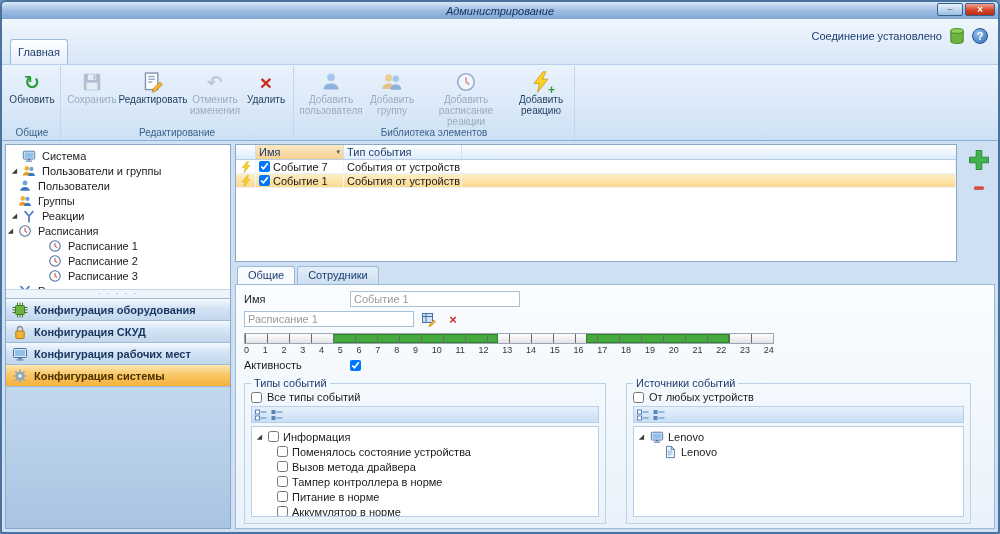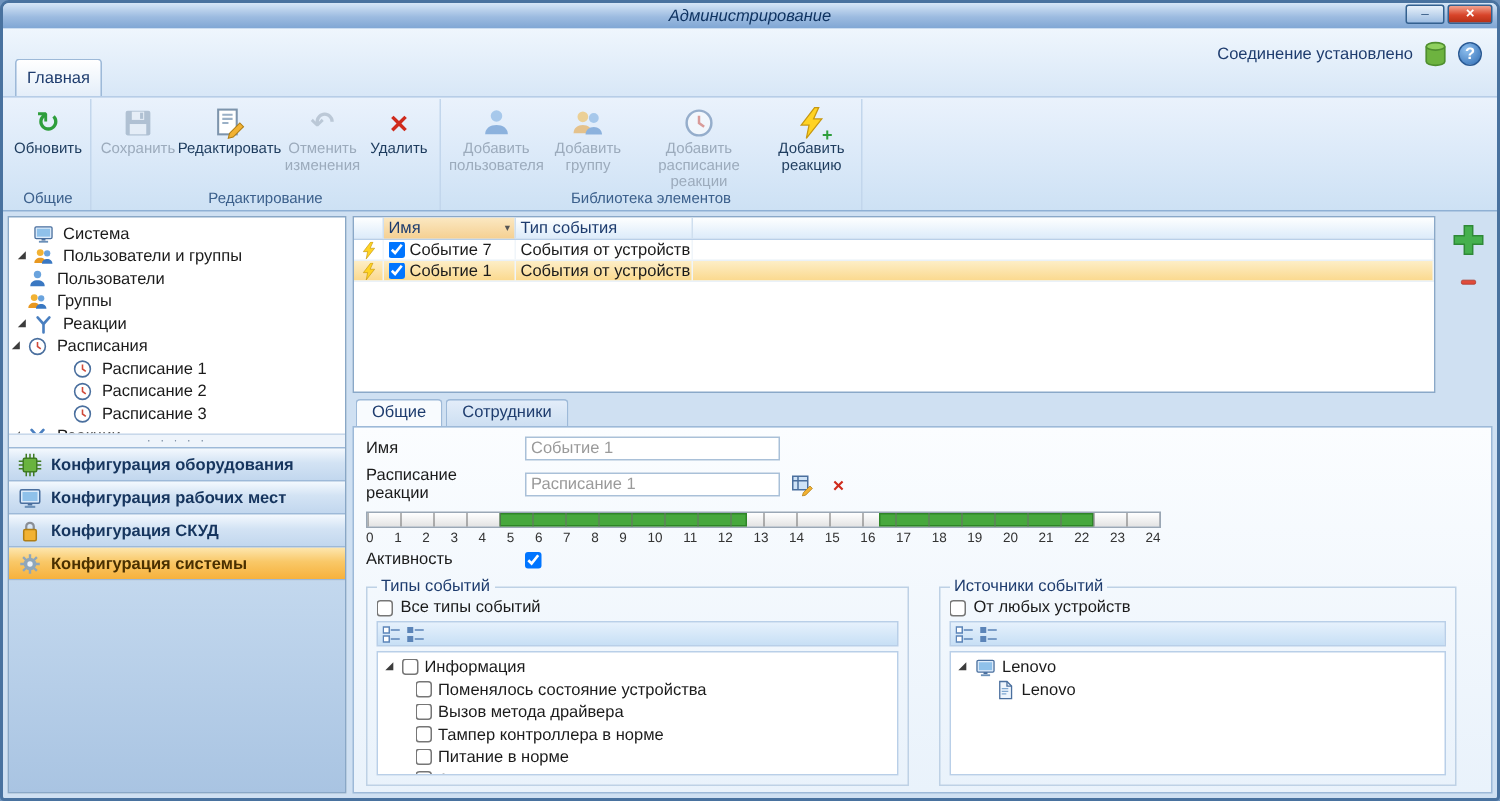--- a/index.html
+++ b/index.html
@@ -411,29 +411,29 @@
       </div>
       <div class="grip">· · · · ·</div>
       <div class="acc">
           <svg class="i16">
             <use href="#ic-chip"></use>
           </svg>
           <span>Конфигурация оборудования</span>
         </div>
       <div class="acc">
           <svg class="i16">
+            <use href="#ic-lock"></use>
+          </svg>
+          <span>Конфигурация СКУД</span>
+        </div>
+      <div class="acc">
+          <svg class="i16">
             <use href="#ic-monitor"></use>
           </svg>
           <span>Конфигурация рабочих мест</span>
-        </div>
-      <div class="acc">
-          <svg class="i16">
-            <use href="#ic-lock"></use>
-          </svg>
-          <span>Конфигурация СКУД</span>
         </div>
       <div class="acc sel">
           <svg class="i16">
             <use href="#ic-gear"></use>
           </svg>
           <span>Конфигурация системы</span>
         </div>
       <div class="accfoot"></div>
     </div>
 
@@ -495,21 +495,20 @@
           <div class="dtab">Сотрудники</div>
         </div>
         <div class="dpanel">
 
           <div class="frow">
             <label>Имя</label>
             <input class="txt" readonly="" value="Событие 1" style="">
           </div>
 
           <div class="frow">
-            <label>Расписание реакции</label>
             <input class="txt" readonly="" value="Расписание 1" style="">
             <span class="mini">
                 <svg class="i16">
                   <use href="#ic-tbledit"></use>
                 </svg>
               </span>
             <span class="mini red">
                 <span>×</span>
               </span>
           </div>

